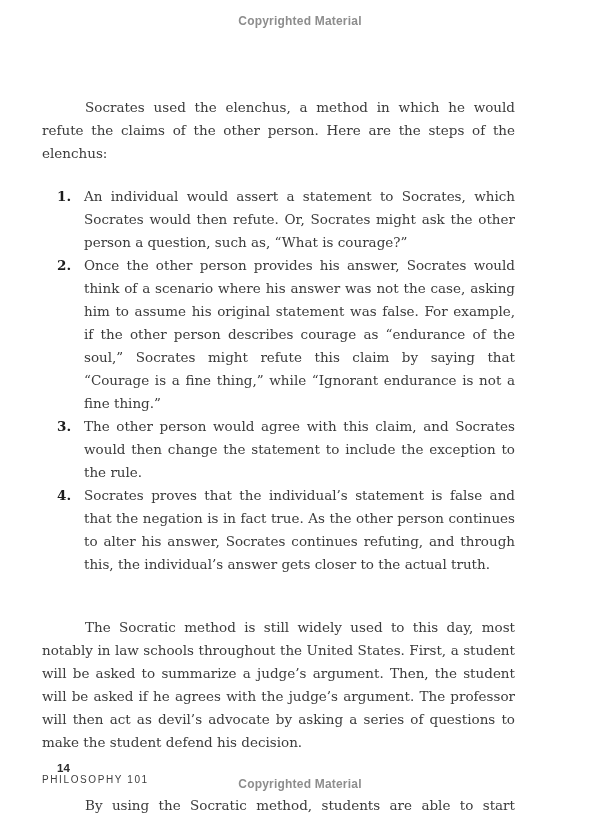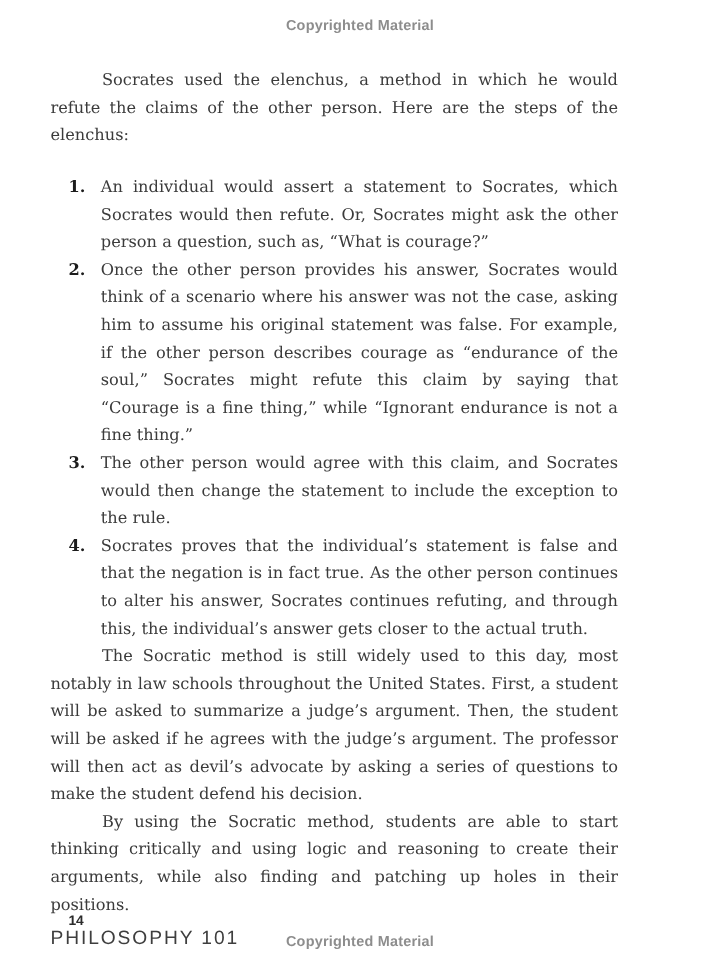--- a/index.html
+++ b/index.html
@@ -35,20 +35,21 @@
     left: 42px;
     top: 56px;
     width: 473px;
     color: #3b3b3b;
     font-size: 13.5px;
     line-height: 23px;
   }
   .para {
     text-align: justify;
     text-indent: 43px;
+    margin-top: 40px;
   }
   .steps {
     margin-top: 20px;
   }
   .step {
     position: relative;
     padding-left: 42px;
     text-align: justify;
   }
   .step .num {
@@ -77,21 +78,21 @@
     font-family: "Liberation Sans", sans-serif;
     flex-direction: column;
   }
   .folio {
     font-weight: bold;
     font-size: 11.5px;
     color: #2b2b2b;
     padding-left: 15px;
   }
   .running-title {
-    font-size: 16px;
+    font-size: 10px;
     letter-spacing: 1.6px;
     color: #3e3e3e;
   }
 </style>
 </head>
 <body>
 
 <div class="page">
 
   <div class="watermark top">Copyrighted Material</div>

